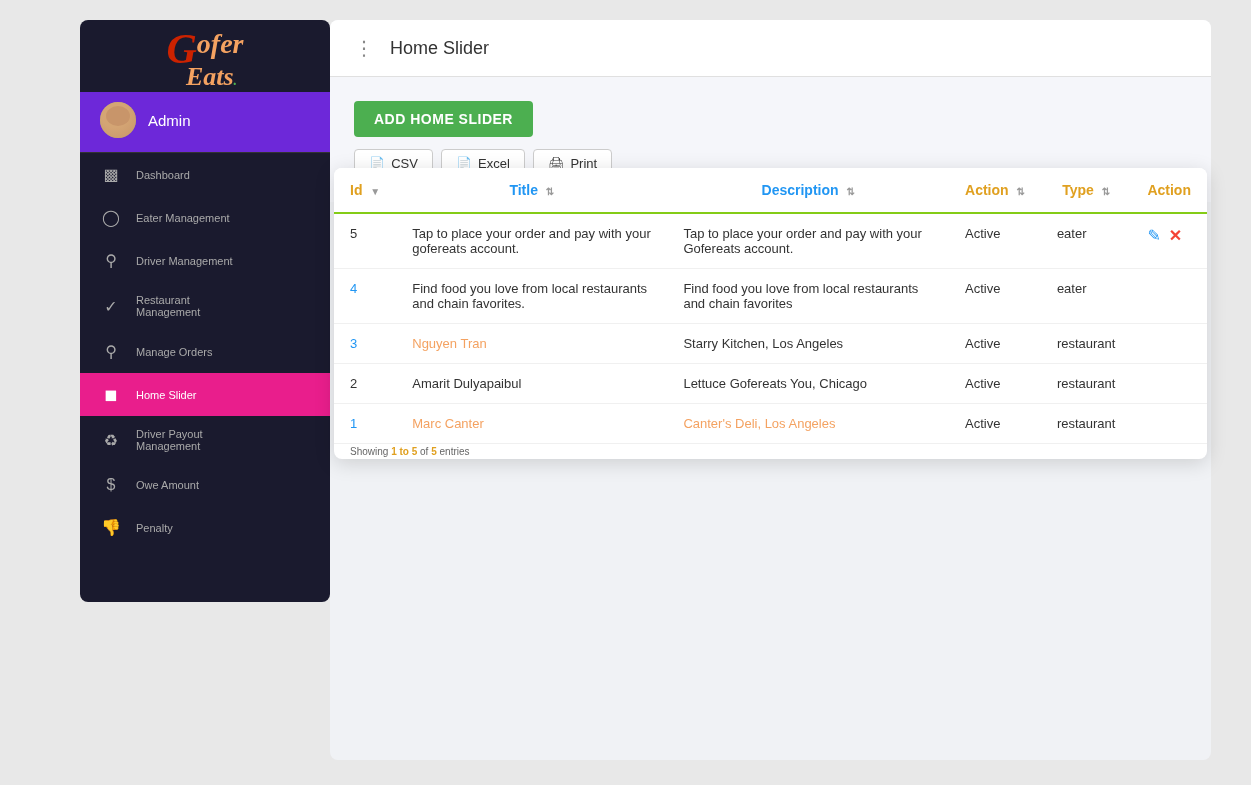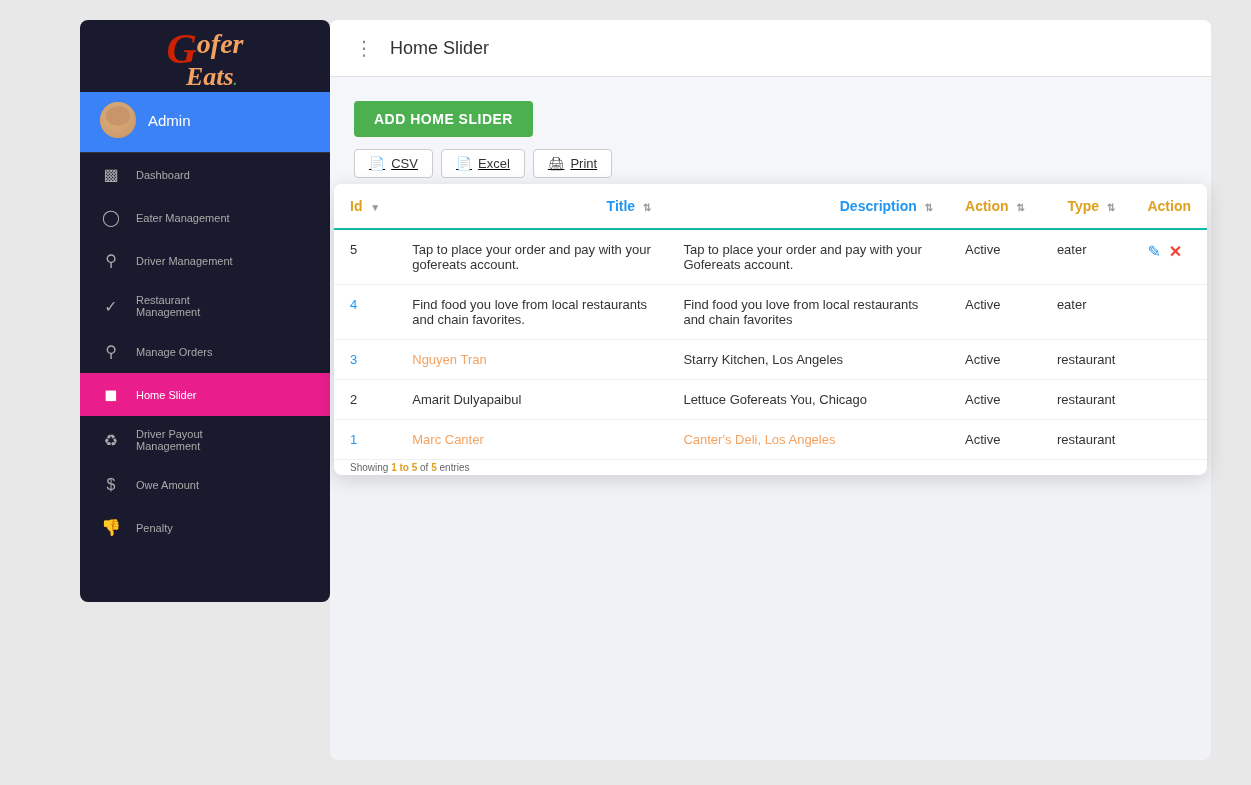--- a/index.html
+++ b/index.html
@@ -22,21 +22,21 @@
       border-radius: 8px;
       overflow: hidden;
       z-index: 10;
     }
 
     .sidebar-admin {
       display: flex;
       align-items: center;
       padding: 10px 20px 14px;
       border-bottom: 1px solid #333;
-      background: #3b82f6;
+      background: #6d28d9;
     }
     .admin-avatar {
       width: 36px;
       height: 36px;
       border-radius: 50%;
       background: #888;
       overflow: hidden;
       margin-right: 12px;
       flex-shrink: 0;
     }
@@ -128,22 +128,21 @@
 
     
     .content-body {
       padding: 24px;
       background: #f5f6fa;
       min-height: calc(100% - 60px);
     }
 
     
     .toolbar {
-      margin-bottom: 16px;
-      text-decoration: underline;
+      margin-bottom: 0;
     }
     .btn-add {
       background: #4caf50;
       color: #fff;
       border: none;
       padding: 10px 20px;
       border-radius: 4px;
       font-size: 14px;
       font-weight: 600;
       cursor: pointer;
@@ -192,25 +191,25 @@
 
     table {
       width: 100%;
       border-collapse: collapse;
     }
     thead tr {
       background: #fff;
     }
     thead th {
       padding: 14px 16px;
-      text-align: right;
+      text-align: center;
       font-weight: 600;
       font-size: 14px;
       color: #e0a020;
-      border-bottom: 2px solid #14b8a6;
+      border-bottom: 2px solid #84cc16;
       cursor: pointer;
       white-space: nowrap;
     }
     thead th:first-child { color: #e0a020; }
     thead th.blue { color: #2196f3; }
     thead th .sort-arrow {
       margin-left: 4px;
       font-size: 10px;
       color: #999;
     }

